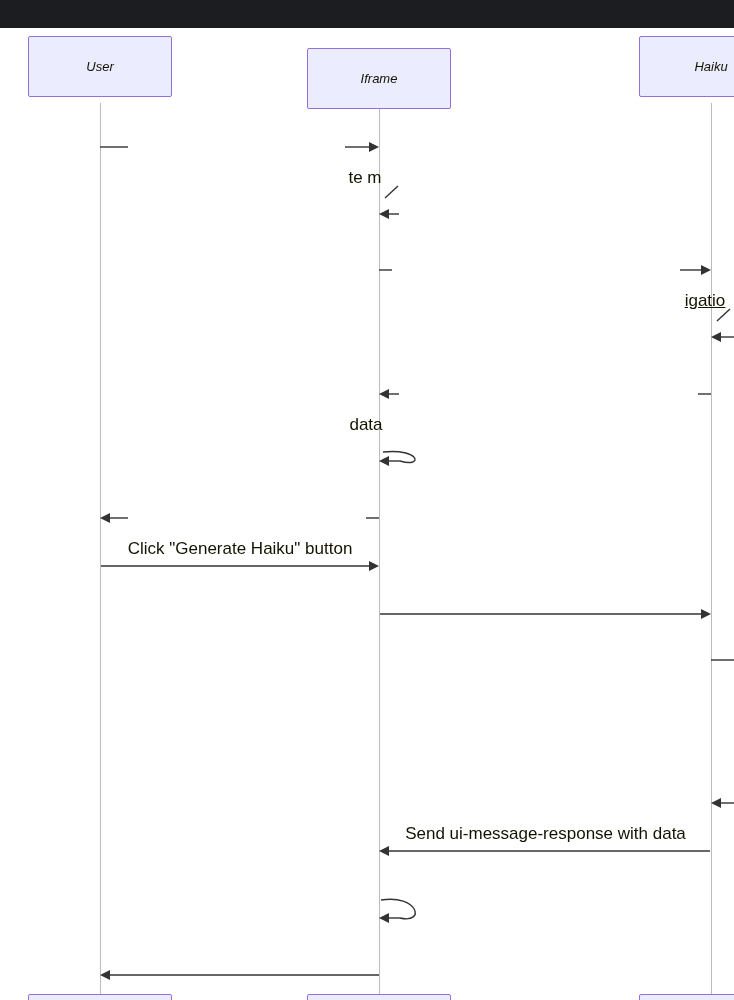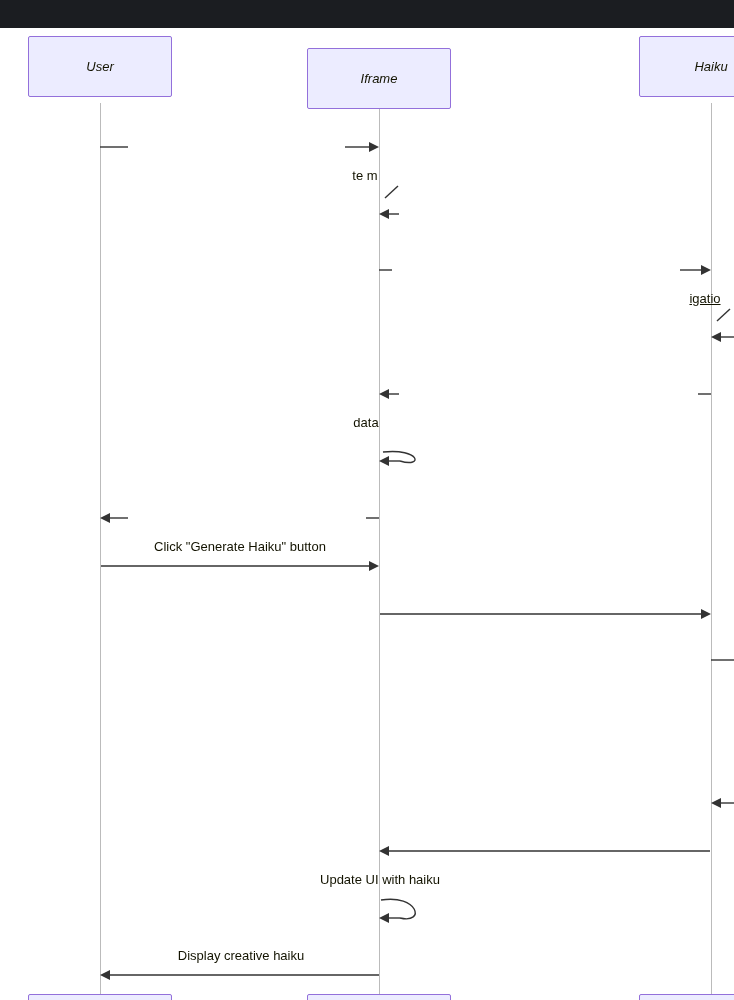--- a/index.html
+++ b/index.html
@@ -43,21 +43,21 @@
     color: #131300;
     font-style: italic;
   }
   .lifeline {
     position: absolute;
     width: 1px;
     background: #bbbbbb;
   }
   .msg-label {
     position: absolute;
-    font-size: 13px;
+    font-size: 17px;
     color: #131300;
     white-space: nowrap;
     text-align: center;
   }
   svg.arrows {
     position: absolute;
     left: 0;
     top: 0;
     width: 734px;
     height: 972px;
@@ -153,17 +153,16 @@
       <polygon class="arrow-head" points="379,890 389,885 389,895"></polygon>
 
       <line class="arrow-line" x1="379" y1="947" x2="104" y2="947"></line>
       <polygon class="arrow-head" points="100,947 110,942 110,952"></polygon>
     </svg>
 
     <div class="msg-label" style="left:330px; top:140px; width:70px;">te m</div>
     <div class="msg-label" style="left:676px; top:263px; width:58px;text-decoration:underline;">igatio</div>
     <div class="msg-label" style="left:338px; top:387px; width:56px;">data</div>
     <div class="msg-label" style="left:100px; top:511px; width:280px;">Click "Generate Haiku" button</div>
-    <div class="msg-label" style="left:280px; top:844px; width:200px;">Update UI with haiku</div>
-    <div class="msg-label" style="left:102px; top:920px; width:278px;">Display creative haiku</div>
+    <div class="msg-label" style="left:380px; top:796px; width:331px;">Send ui-message-response with data</div>
 
   </div>
 </div>
 
 </body></html>

